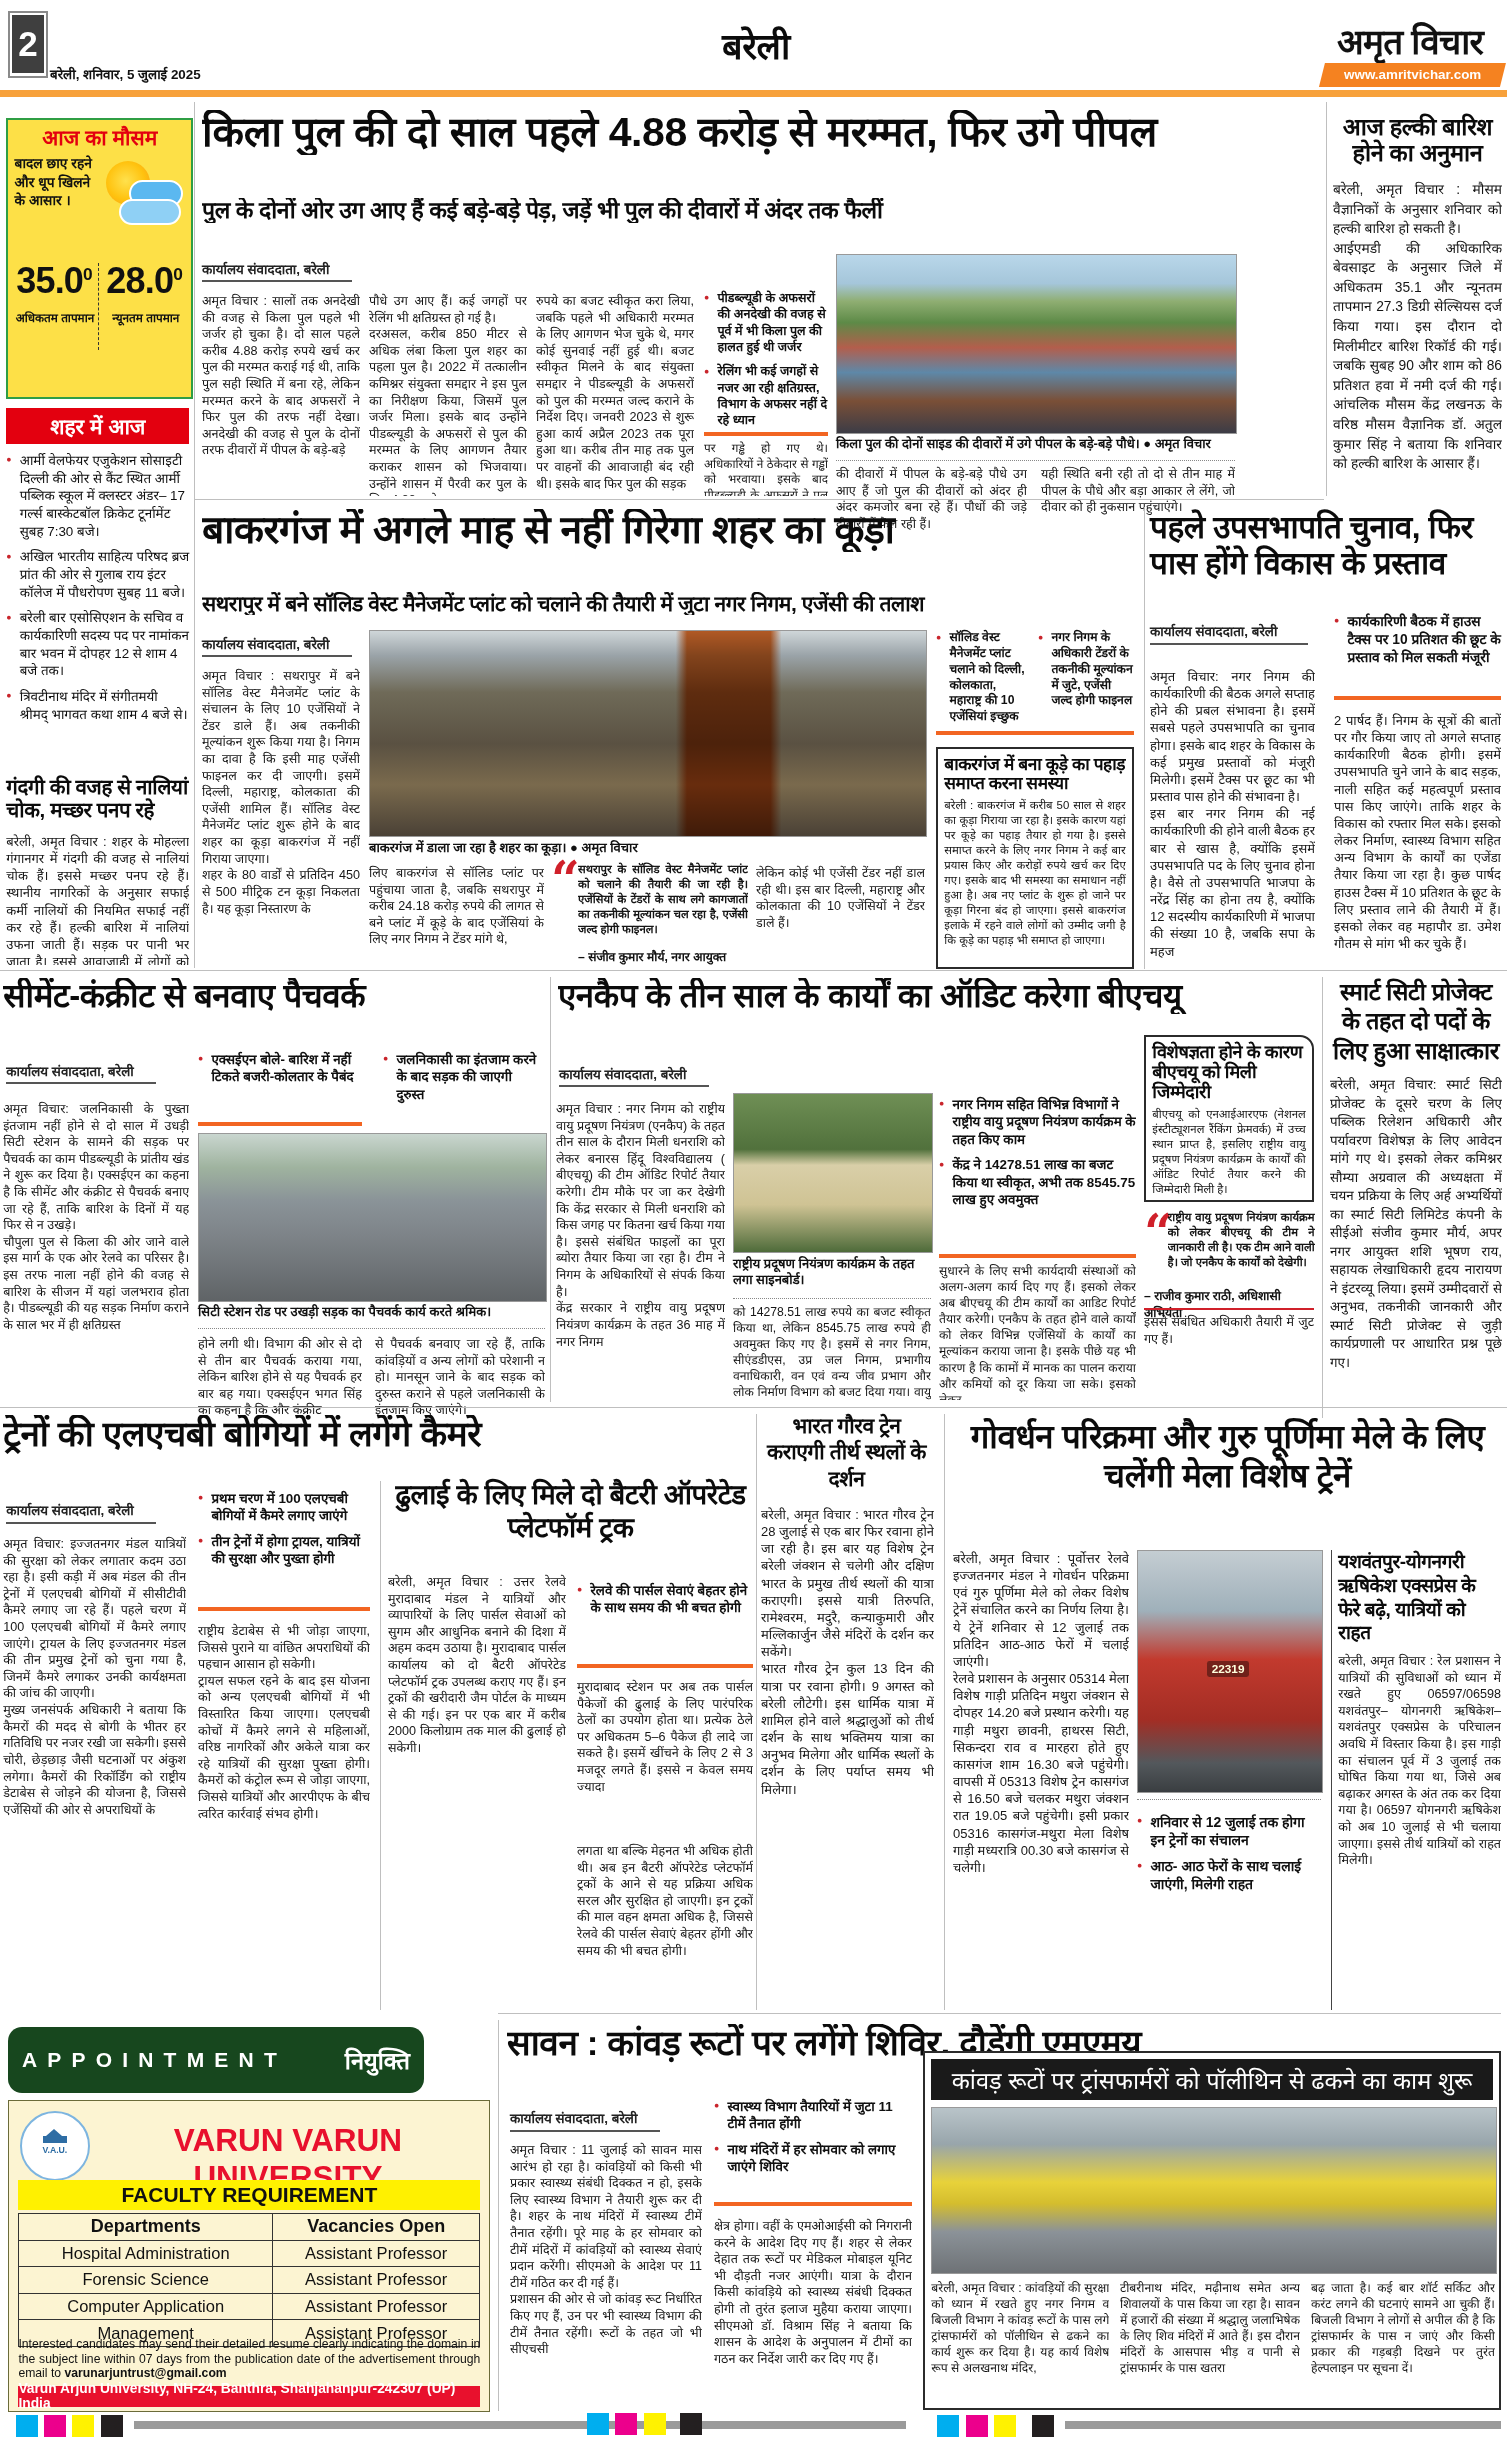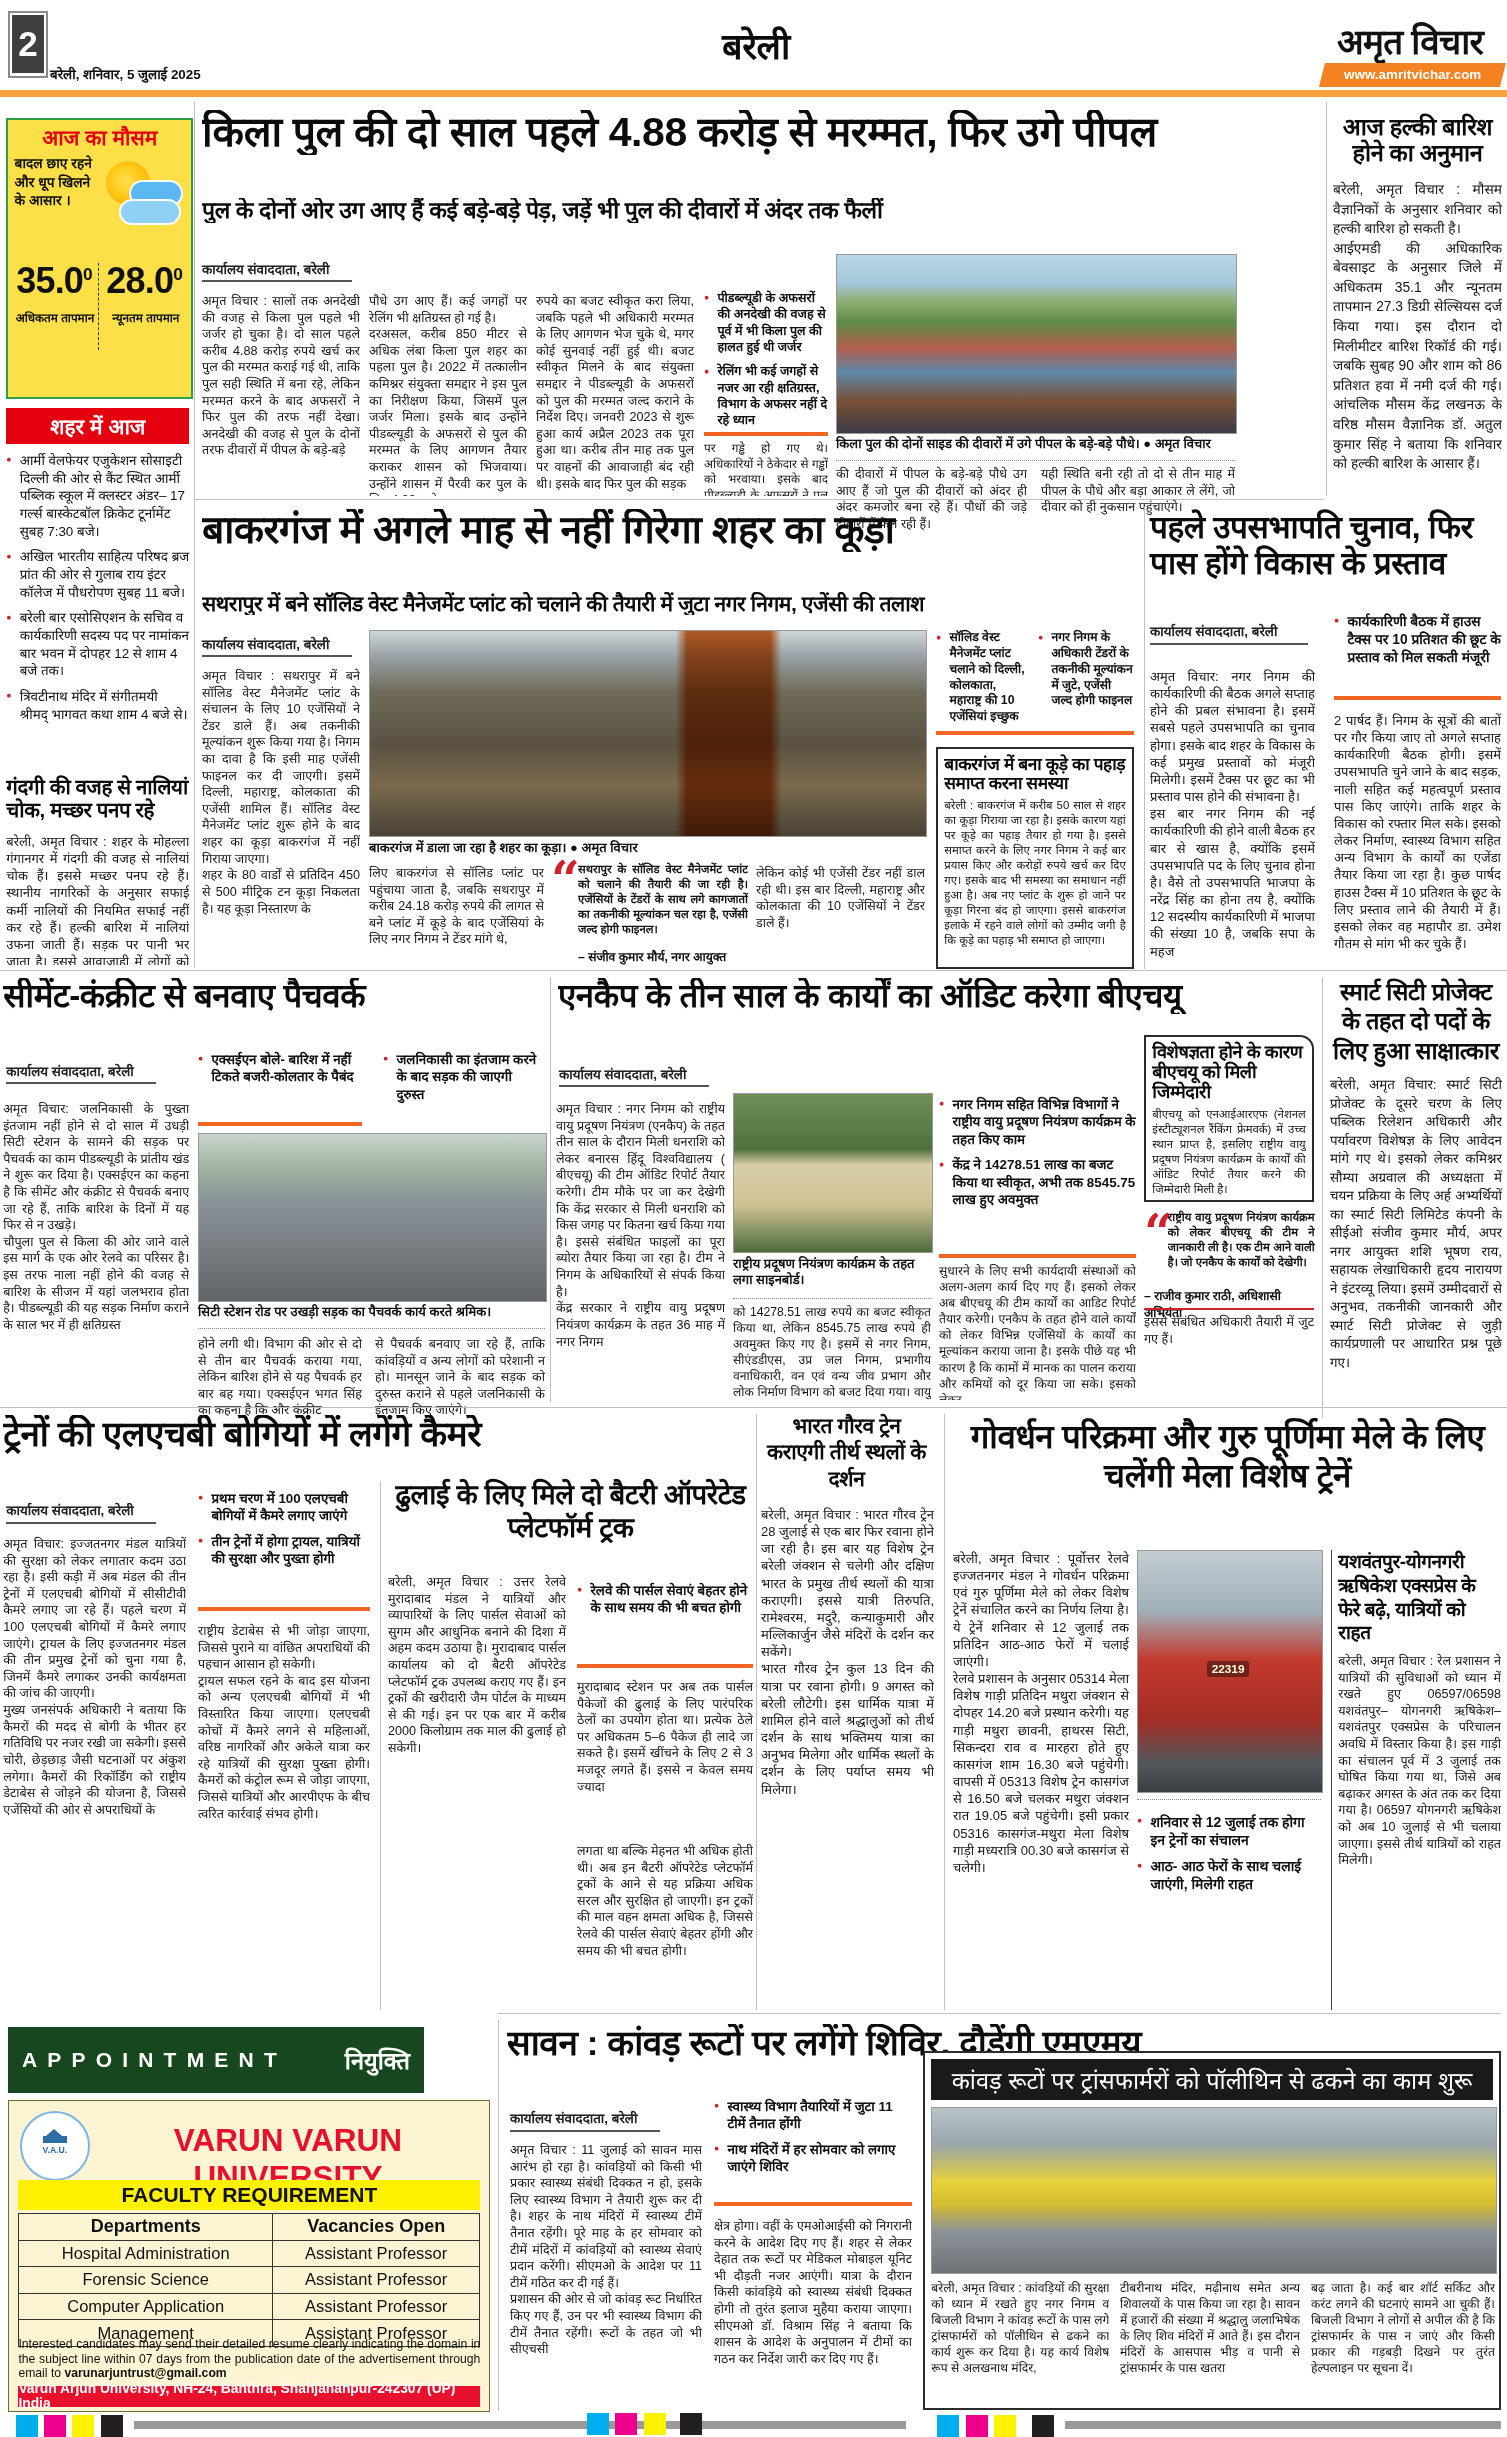--- a/index.html
+++ b/index.html
@@ -43,21 +43,21 @@
   .cityhead{background:#E3000F;color:#fff;font-weight:800;font-size:21px;
             display:flex;align-items:center;justify-content:center;}
   .citylist .item{font-size:13.4px;line-height:1.32;font-weight:500;}
   
   .qmark{color:#D0202A;font-size:50px;font-weight:800;line-height:0.8;font-family:"DejaVu Serif",serif;}
   .attr{font-weight:800;font-size:12.2px;}
   .red-rule{background:#D0202A;height:2.4px;}
   
   .newsbox{border:2px solid #2b2b2b;background:#fff;}
   
-  .appt{background:#17471E;color:#fff;display:flex;align-items:center;justify-content:space-between;padding:0 14px;}
+  .appt{background:#17471E;color:#fff;display:flex;align-items:center;justify-content:space-between;padding:0 14px;border-radius:14px;}
   .appt .en{font-weight:800;font-size:21px;letter-spacing:10.2px;}
   .appt .hi{font-weight:800;font-size:23.6px;}
   .adbox{border:1.6px solid #6b6b3a;background:#FCF4D2;}
   .adname{color:#E8112D;font-weight:900;font-size:31.5px;letter-spacing:0px;}
   .yellowband{background:#FFF100;color:#111;font-weight:800;font-size:21px;
               display:flex;align-items:center;justify-content:center;}
   .adtable{width:100%;border-collapse:collapse;font-size:16.5px;}
   .adtable td,.adtable th{border:1.4px solid #333;height:23.6px;text-align:center;font-weight:500;}
   .adtable th{font-weight:800;font-size:18px;}
   .adnote{font-size:12.2px;line-height:1.2;text-align:justify;color:#111;}

